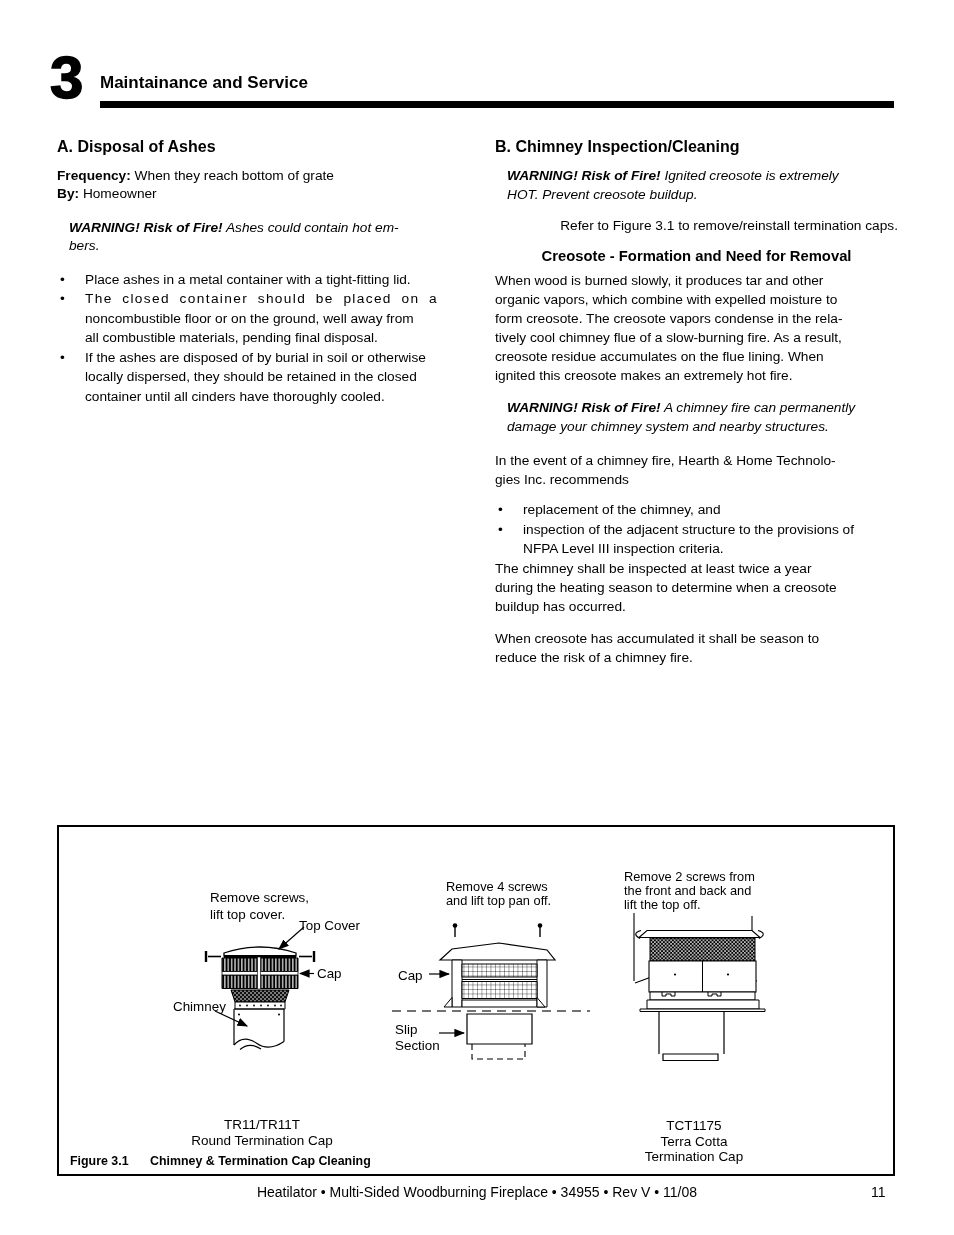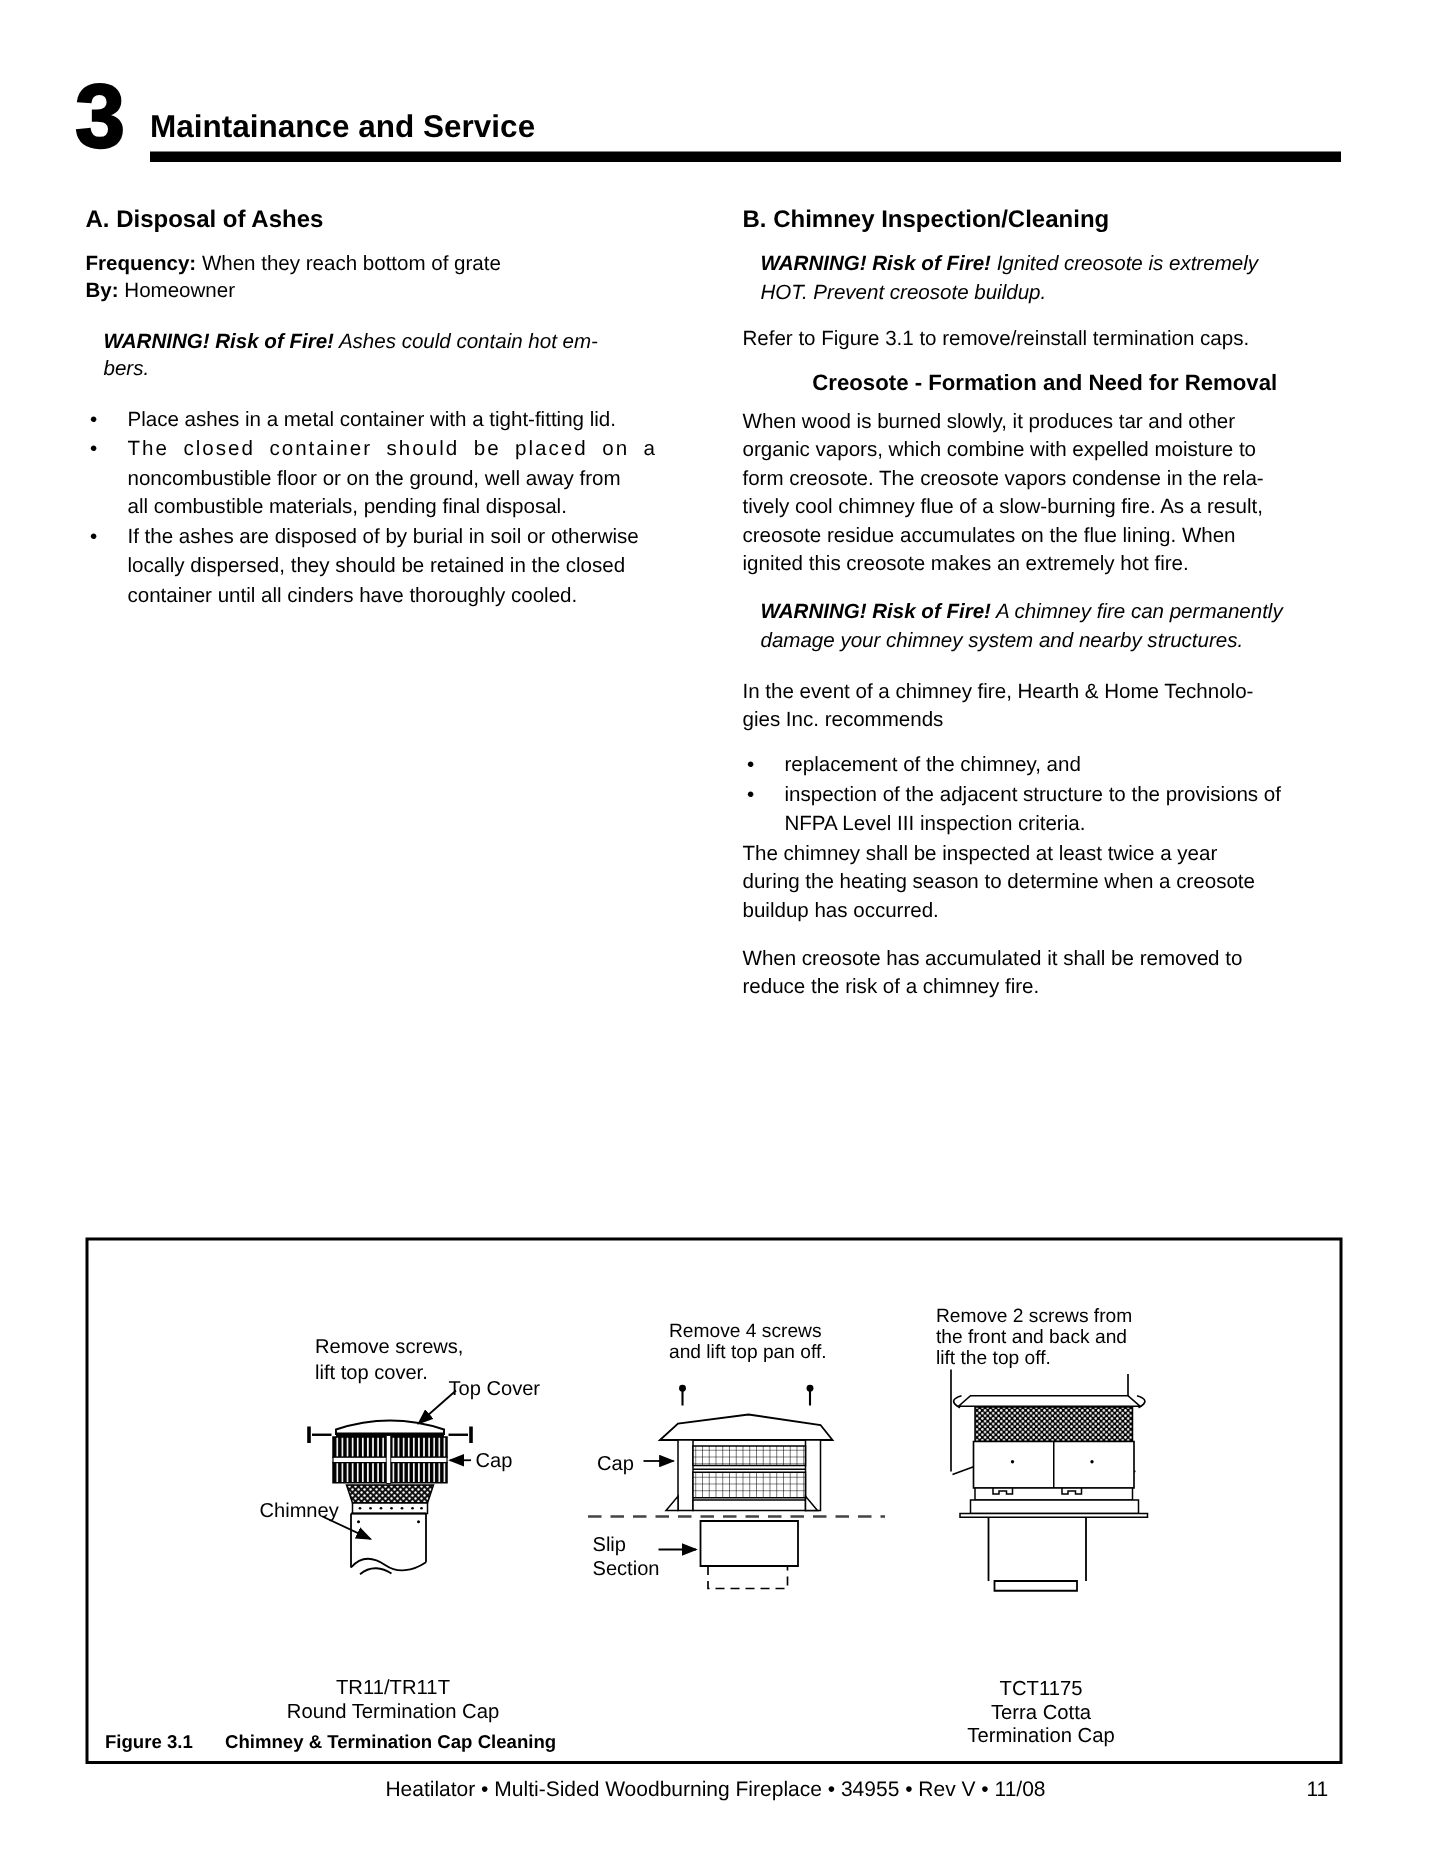--- a/index.html
+++ b/index.html
@@ -4,36 +4,36 @@
 <style>
   html,body{margin:0;padding:0;background:#fff;}
   body{width:954px;height:1235px;position:relative;overflow:hidden;
        font-family:"Liberation Sans",sans-serif;color:#000;}
   .abs{position:absolute;}
   .pre{white-space:pre-line;}
 
   
   #chapter-num{left:50px;top:48px;font-size:60px;font-weight:bold;line-height:1;
                -webkit-text-stroke:1.5px #000;letter-spacing:-2px;}
-  #doc-title{left:100px;top:73px;font-size:21px;font-weight:bold;}
+  #doc-title{left:100px;top:73px;font-size:17px;font-weight:bold;}
   #title-bar{left:100px;top:101px;width:794px;height:7px;background:#000;}
 
   
   .col{position:absolute;font-size:13.7px;line-height:18.5px;}
   #col-left{left:57px;top:138px;width:400px;}
   #col-right{left:495px;top:137px;width:403px;line-height:19px;}
   h2.sec{font-size:16px;margin:0 0 10px 0;font-weight:bold;}
   .kv{margin:0;}
   .lbl{font-weight:bold;}
   .warn{font-style:italic;margin:12px;}
   .warn .wb{font-weight:bold;}
   #col-left .warn{margin-top:15px;}
   #col-right .warn1{margin-top:10px;}
   #col-right .warn2{margin-top:13px;}
-  .refer{margin:12px 0 0 0;}
+  .refer{margin:12px 0 0 0;text-align:right;}
   h3.sub{font-size:14.8px;margin:12px 0 5px 0;font-weight:bold;text-align:center;}
   .para{margin:0;}
   .mt15{margin-top:15px;}
   .mt13{margin-top:13px;}
   .mt2{margin-top:0;}
   .bullets{margin-top:14px;}
   #col-right .bullets{margin-top:11px;}
   .li{display:flex;line-height:19.5px;}
   .li .mk{width:25px;flex:none;padding-left:3px;}
   .li .bt{flex:1;}
@@ -108,21 +108,21 @@
     </div>
     <div class="li">
       <span class="mk">•</span>
       <div class="bt pre">inspection of the adjacent structure to the provisions of
 NFPA Level III inspection criteria.</div>
     </div>
   </div>
   <p class="para pre mt2">The chimney shall be inspected at least twice a year
 during the heating season to determine when a creosote
 buildup has occurred.</p>
-  <p class="para pre mt13">When creosote has accumulated it shall be removed to
+  <p class="para pre mt13">When creosote has accumulated it shall be season to
 reduce the risk of a chimney fire.</p>
 </div>
 
 <div class="abs" id="figure-box">
 
   <div class="dlabel pre" style="left:151px;top:62px;">Remove screws,
 lift top cover.</div>
   <div class="dlabel" style="left:240px;top:90px;">Top Cover</div>
   <div class="dlabel" style="left:258px;top:138px;">Cap</div>
   <div class="dlabel" style="left:114px;top:171px;">Chimney</div>

